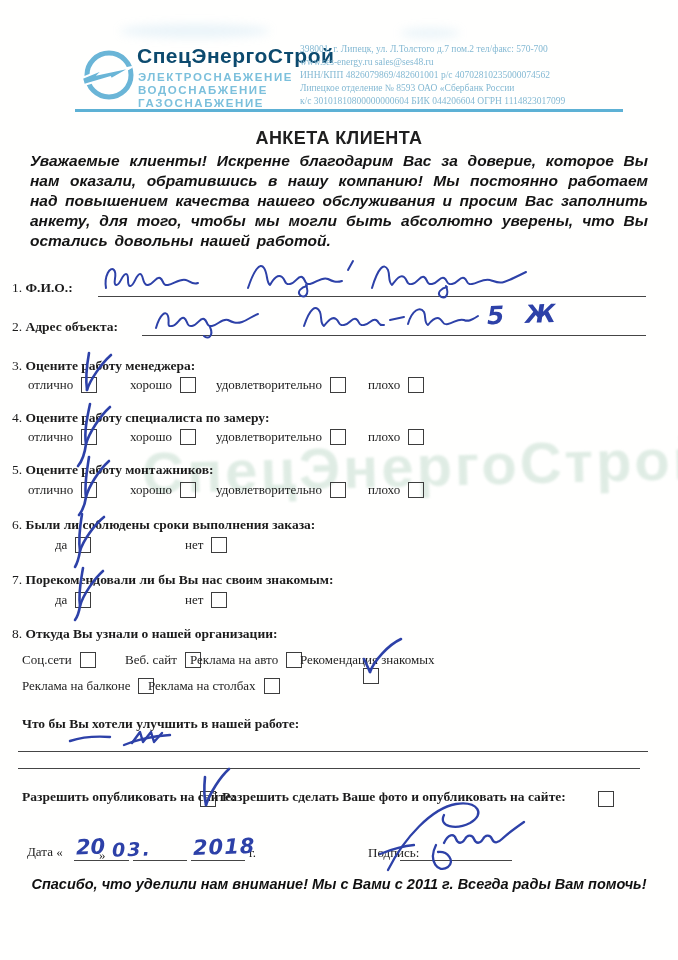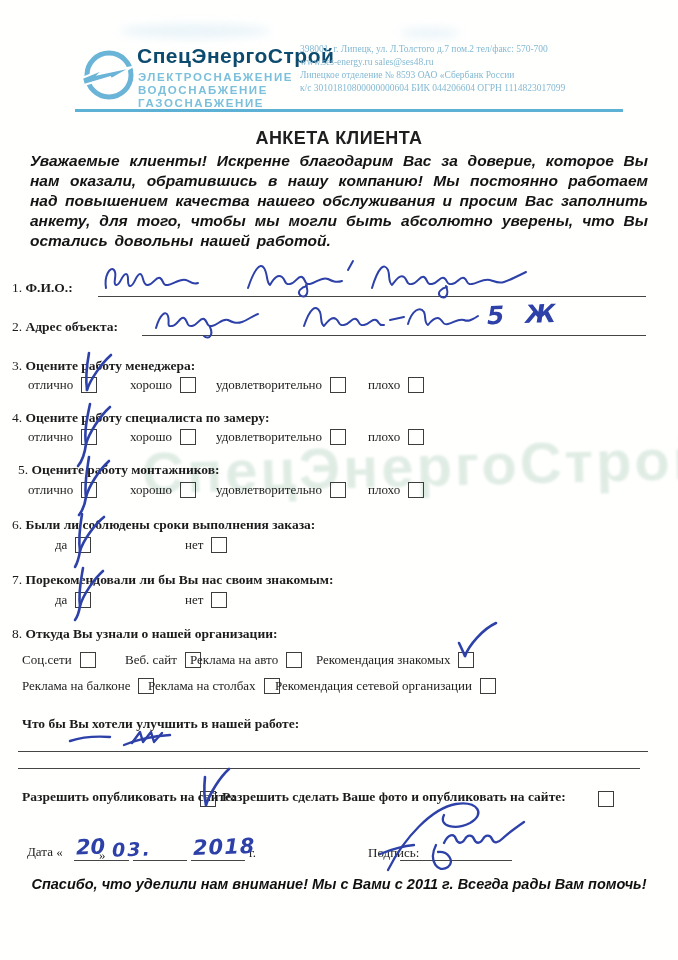--- a/index.html
+++ b/index.html
@@ -80,20 +80,21 @@
   </svg>
 </div>
 <div class="abs brand">СпецЭнергоСтрой</div>
 <div class="abs brand-sub" style="top:71px;">ЭЛЕКТРОСНАБЖЕНИЕ</div>
 <div class="abs brand-sub" style="top:84px;">ВОДОСНАБЖЕНИЕ</div>
 <div class="abs brand-sub" style="top:97px;">ГАЗОСНАБЖЕНИЕ</div>
 
 <div class="abs contact">
   <div>398001, г. Липецк, ул. Л.Толстого д.7 пом.2   тел/факс: 570-700</div>
   <div>www.ses-energy.ru   sales@ses48.ru</div>
+  <div>ИНН/КПП 4826079869/482601001  р/с 40702810235000074562</div>
   <div>Липецкое отделение № 8593  ОАО  «Сбербанк России</div>
   <div>к/с 30101810800000000604 БИК 044206604 ОГРН 1114823017099</div>
 </div>
 <div class="abs divider"></div>
 
 
 <div class="abs title">АНКЕТА КЛИЕНТА</div>
 <div class="abs intro">Уважаемые клиенты!   Искренне благодарим Вас за доверие, которое Вы нам оказали, обратившись в нашу компанию!   Мы постоянно работаем над повышением качества нашего обслуживания и просим Вас заполнить анкету, для того, чтобы мы могли быть абсолютно уверены, что Вы остались довольны нашей работой.</div>
 
 
@@ -186,21 +187,21 @@
     <span>удовлетворительно</span>
     <span class="cb"></span>
   </span>
   <span class="opt" style="left:368px;">
     <span>плохо</span>
     <span class="cb"></span>
   </span>
 </div>
 
 
-<div class="abs qhead" style="top:462px;margin-left:6px;">
+<div class="abs qhead" style="top:462px;">
   <span class="qnum">5.</span>
   <span class="qlabel">Оцените работу монтажников:</span>
 </div>
 <div class="abs row" style="top:482px;">
   <span class="opt" style="left:28px;">
     <span>отлично</span>
     <span class="cb">
       <svg class="pen check-b" viewBox="0 0 40 66">
         <g stroke-width="2.6">
             <path d="M14,2 C12,16 9,30 11,42 C10,49 8,55 4,60"></path>
@@ -280,43 +281,39 @@
     <span class="cb"></span>
   </span>
   <span class="opt" style="left:105px;margin-left:20px;">
     <span>Веб. сайт</span>
     <span class="cb"></span>
   </span>
   <span class="opt" style="left:190px;">
     <span>Реклама на авто</span>
     <span class="cb"></span>
   </span>
-  <span class="opt" style="left:316px;">
+  <span class="opt" style="left:300px;flex-direction:column;">
     <span>Рекомендация знакомых</span>
     <span class="cb">
       <svg class="pen check-float" viewBox="0 0 42 38">
         <g stroke-width="2.6">
             <path d="M3,21 C6,27 8,32 9,34"></path>
             <path d="M9,34 C13,23 27,7 40,1"></path>
           </g>
       </svg>
     </span>
   </span>
 </div>
 <div class="abs row" style="top:678px;">
   <span class="opt" style="left:22px;">
     <span>Реклама на балконе</span>
     <span class="cb"></span>
   </span>
   <span class="opt" style="left:148px;">
     <span>Реклама на столбах</span>
-    <span class="cb"></span>
-  </span>
-  <span class="opt" style="left:275px;">
-    <span>Рекомендация сетевой организации</span>
     <span class="cb"></span>
   </span>
 </div>
 
 
 <div class="abs improve-label" style="top:716px;">Что бы Вы хотели улучшить в нашей работе:</div>
 <svg class="pen abs" style="left:68px;top:728px;" width="130" height="24" viewBox="0 0 130 24">
   <g stroke-width="2.4">
     <path d="M2,13 C14,9 28,8 42,9"></path>
     <path d="M56,17 C70,11 88,8 102,7"></path>

